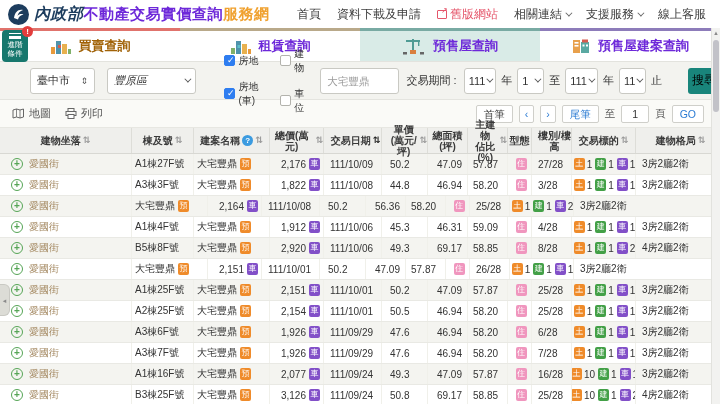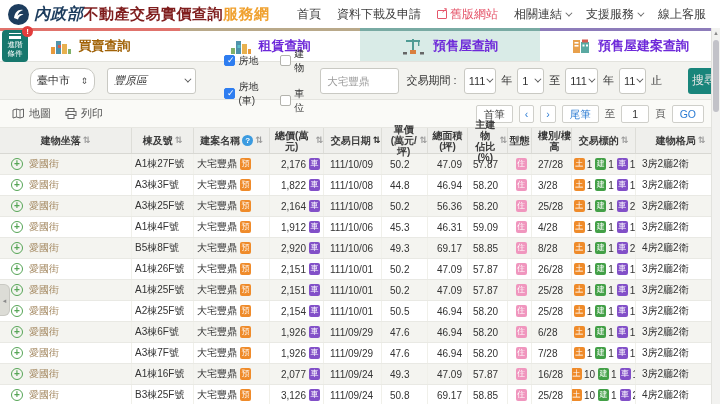--- a/index.html
+++ b/index.html
@@ -7,21 +7,21 @@
   body { font-family:"Liberation Sans","DejaVu Sans",sans-serif; background:#fff; position:relative; color:#333; }
   .app { width:720px; height:404px; position:relative; overflow:hidden; background:#fff; }
 
   
   .top-header { height:28px; display:flex; align-items:center; justify-content:space-between; padding:0 14px 0 8px; background:#fff; }
   .brand { display:flex; align-items:center; gap:5px; }
   .logo { width:21px; height:21px; border-radius:50%; background:#1d3d5e; position:relative; flex:0 0 auto; }
   .logo svg { position:absolute; inset:0; }
   .site-title { font-size:15px; font-weight:bold; letter-spacing:.5px; white-space:nowrap; }
   .t1 { color:#1d3d5e; font-family:"Liberation Serif","DejaVu Serif",serif; font-style:italic; font-size:16px; }
-  .t2 { color:#7f1d1d; }
+  .t2 { color:#6d28d9; }
   .t3 { color:#f0a12f; }
   .top-menu { display:flex; align-items:center; gap:16px; font-size:12px; color:#3d3d3d; white-space:nowrap; }
   .menu-item { cursor:pointer; display:flex; align-items:center; gap:3px; }
   .menu-item.hot { color:#e5556a; }
   .ext-icon { display:inline-block; width:10px; height:9px; border:1px solid #e5556a; border-radius:1px; position:relative; }
   .ext-icon:before { content:"↗"; position:absolute; top:-5px; left:3px; font-size:8px; color:#e5556a; }
   .caret { display:inline-block; width:5px; height:5px; border-right:1.5px solid #666; border-bottom:1.5px solid #666; transform:rotate(45deg) translateY(-2px); }
 
   
   .tabbar { height:34px; display:flex; border-bottom:1px solid #e3e3de; }
@@ -34,35 +34,35 @@
 
   
   .adv-btn { position:absolute; left:2px; top:30px; width:26px; height:32px; background:#17776d; border-radius:4px; color:#fff; font-size:7.5px; text-align:center; line-height:1.2; padding-top:3px; cursor:pointer; z-index:5; }
   .adv-btn .bars { display:block; width:12px; height:6px; margin:0 auto 1px; border-top:1.5px solid #fff; border-bottom:1.5px solid #fff; position:relative; }
   .adv-btn .bars:after { content:""; position:absolute; left:0; top:2px; width:12px; height:1.5px; background:#fff; }
   .adv-badge { position:absolute; top:-4px; right:-5px; width:11px; height:11px; border-radius:50%; background:#e23c3c; color:#fff; font-size:8px; font-weight:bold; line-height:11px; text-align:center; }
 
   
   .filterbar { height:38px; background:#f3f3ef; border-bottom:1px solid #e4e4df; display:flex; align-items:center; padding-left:16px; font-size:11px; color:#333; }
   .sel { background:#fff; border:1px solid #c9c9c3; border-radius:3px; height:26px; display:flex; align-items:center; justify-content:space-between; padding:0 6px; cursor:pointer; }
-  .sel-city { width:68px; margin-right:12px;border-radius:10px; }
+  .sel-city { width:68px; margin-right:12px; }
   .sel-dist { width:94px; margin-right:28px;font-style:italic; }
   .updown { font-size:9px; color:#555; }
   .chev { display:inline-block; width:5px; height:5px; border-right:1.5px solid #555; border-bottom:1.5px solid #555; transform:rotate(45deg) translateY(-2px); }
   .chk-col { display:flex; flex-direction:column; justify-content:center; gap:12px; margin-right:8px; font-size:10px; }
   .chk-row { display:flex; align-items:center; gap:3px; cursor:pointer; }
   .box { width:11px; height:11px; border:1px solid #b3b3ad; border-radius:2px; background:#fff; position:relative; flex:0 0 auto; }
   .box.on { background:#2e7df0; border-color:#2e7df0; }
   .box.on:after { content:"✓"; position:absolute; left:1.5px; top:-1.5px; color:#fff; font-size:9px; }
   .kw-input { width:82px; height:26px; background:#fff; border:1px solid #c9c9c3; border-radius:3px; padding:0 6px; font-size:10.5px; color:#9a9a9a; line-height:24px; margin-right:8px; overflow:hidden; white-space:nowrap; }
   .period-label { margin-right:4px; white-space:nowrap; }
   .sel-yr { width:34px; padding:0 4px; margin:0 3px; }
   .sel-mo { width:28px; padding:0 4px; margin:0 3px; }
   .plain { margin:0 2px; white-space:nowrap; }
-  .search-btn { width:34px; height:26px; margin-left:24px; background:#19857b; color:#e5e5e5; border:none; border-radius:3px; font-size:12px; cursor:pointer; font-family:inherit; }
+  .search-btn { width:34px; height:26px; margin-left:24px; background:#19857b; color:#000000; border:none; border-radius:3px; font-size:12px; cursor:pointer; font-family:inherit; }
 
   
   .toolbar { height:28px; background:#fafaf7; border-bottom:1px solid #e7e7e2; display:flex; align-items:center; justify-content:space-between; padding:0 16px 0 12px; font-size:11px; color:#555; }
   .tools { display:flex; align-items:center; gap:14px; }
   .tool { display:flex; align-items:center; gap:4px; cursor:pointer; }
   .pager { display:flex; align-items:center; gap:6px; font-size:10.5px; }
   .pbtn { border:1px solid #cfcfca; background:#fff; border-radius:2px; height:18px; line-height:16px; padding:0 7px; cursor:pointer; color:#444; }
   .pbtn.blue { color:#2b7bd3; }
   .arrow-btn { padding:0 5px; color:#2b7bd3; }
   .page-input { width:28px; height:18px; border:1px solid #cfcfca; border-radius:2px; background:#fff; text-align:center; line-height:16px; color:#333; }
@@ -387,21 +387,20 @@
             <span class="badge b-purple">車</span>
             <span>1</span>
           </div>
           <div class="td c12">3房2廳2衛</div>
         </div>
         <div class="trow odd">
           <div class="td c1">
             <span class="expand">+</span>
             <span class="street">愛國街</span>
           </div>
-          <div class="td c2">A3棟25F號</div>
           <div class="td c3">
             <span>大宅豐鼎</span>
             <span class="badge b-orange">預</span>
           </div>
           <div class="td c4">
             <span>2,164</span>
             <span class="badge b-purple">車</span>
           </div>
           <div class="td c5">111/10/08</div>
           <div class="td c6">50.2</div>
@@ -483,21 +482,20 @@
             <span class="badge b-purple">車</span>
             <span>2</span>
           </div>
           <div class="td c12">4房2廳2衛</div>
         </div>
         <div class="trow even">
           <div class="td c1">
             <span class="expand">+</span>
             <span class="street">愛國街</span>
           </div>
-          <div class="td c2">A1棟26F號</div>
           <div class="td c3">
             <span>大宅豐鼎</span>
             <span class="badge b-orange">預</span>
           </div>
           <div class="td c4">
             <span>2,151</span>
             <span class="badge b-purple">車</span>
           </div>
           <div class="td c5">111/10/01</div>
           <div class="td c6">50.2</div>

